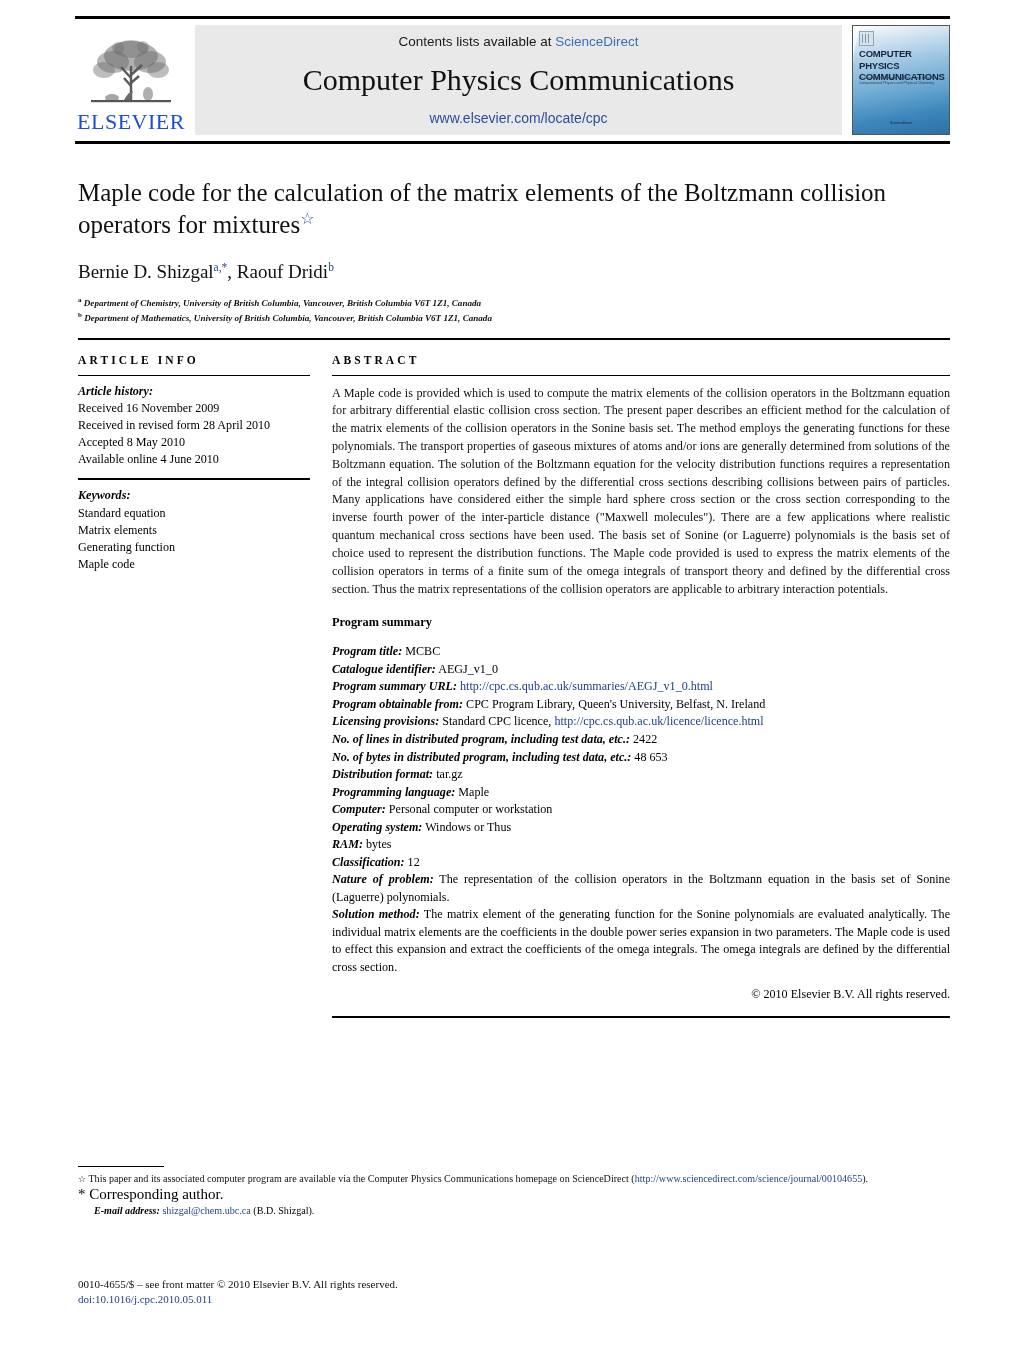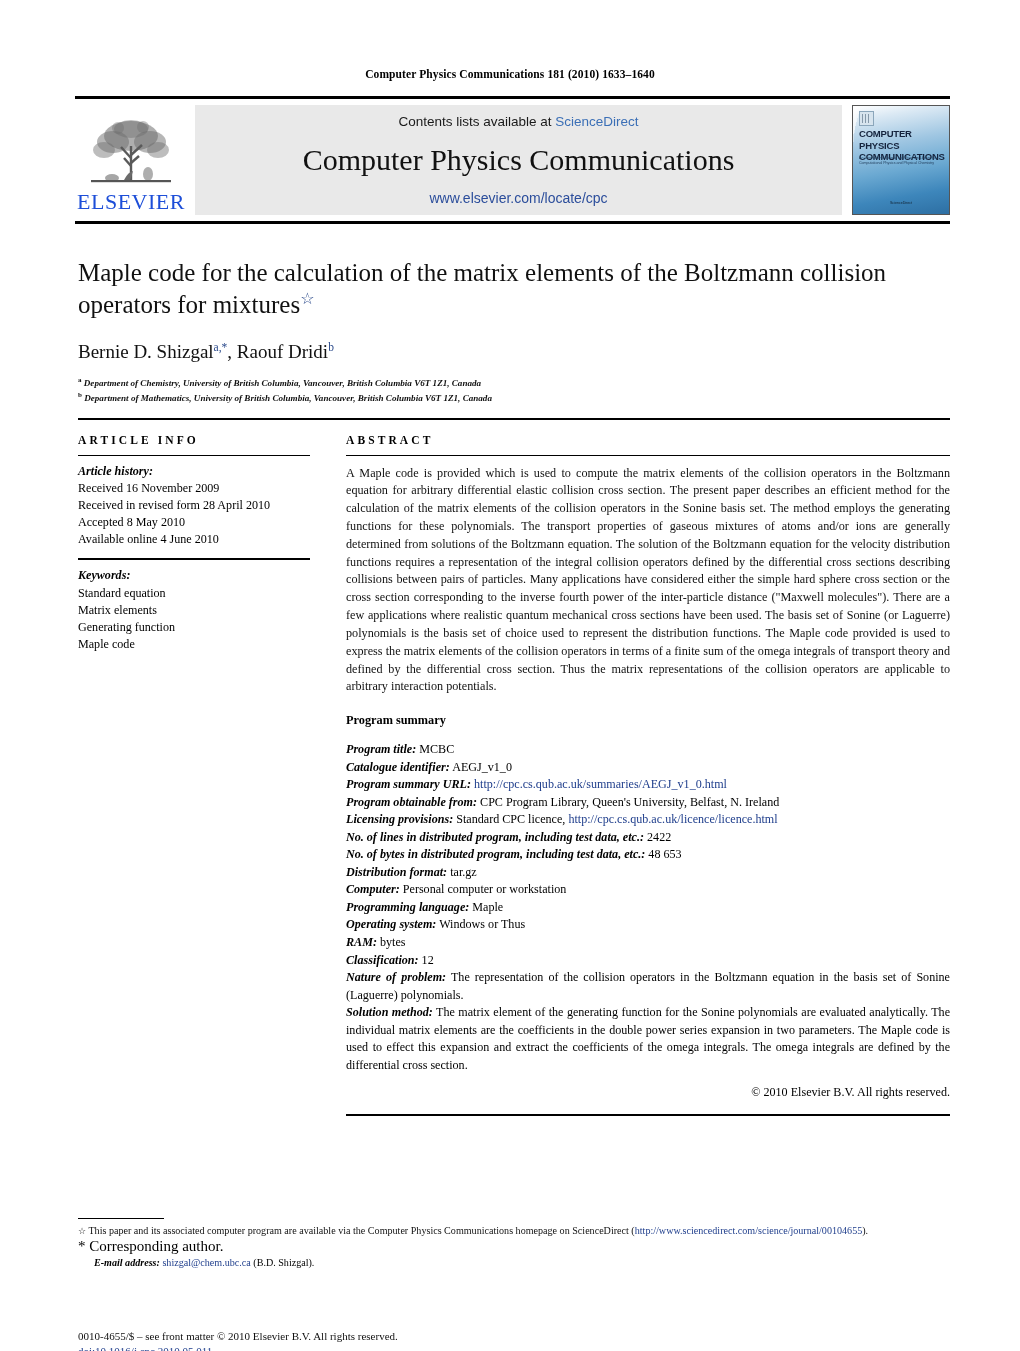--- a/index.html
+++ b/index.html
@@ -174,21 +174,21 @@
 
   .rule-under-authors {
     margin: 12px 70px 0 78px;
     border-top: 2px solid #000;
   }
 
   
   .cols {
     display: flex;
     margin: 14px 70px 0 78px;
-    gap: 36px;
+    gap: 22px;
   }
   .col-info { width: 232px; flex: 0 0 232px; }
   .col-abs  { flex: 1 1 auto; }
 
   .sec-head {
     font-family: "Liberation Serif", serif;
     font-size: 11.5px;
     font-weight: bold;
     letter-spacing: 3.1px;
   }
@@ -246,21 +246,20 @@
 
   .issn-block { position: absolute; left: 78px; top: 1262px; }
   .issn-line { font-size: 11px; color: #111; }
   .doi-line { font-size: 11px; color: #1f3e8c; margin-top: 3px; }
 </style>
 </head>
 <body>
 
 <div class="page">
 
-  <div class="running-head">Computer Physics Communications 181 (2010) 1633–1640</div>
 
   <div class="header-wrap">
 
     <div class="elsevier-logo">
       <svg class="tree-svg" width="86" height="74" viewBox="0 0 86 74">
         <g fill="#6d6d6d">
           <ellipse cx="43" cy="20" rx="27" ry="15" opacity=".55"></ellipse>
           <ellipse cx="25" cy="26" rx="16" ry="11" opacity=".5"></ellipse>
           <ellipse cx="62" cy="26" rx="16" ry="11" opacity=".5"></ellipse>
           <ellipse cx="43" cy="13" rx="17" ry="9" opacity=".45"></ellipse>
@@ -357,22 +356,22 @@
 
       <div class="ps-list" id="ps-list">
           <div class="row"><span class="k">Program title:</span>  <span>MCBC</span></div>
           <div class="row"><span class="k">Catalogue identifier:</span>  <span>AEGJ_v1_0</span></div>
           <div class="row"><span class="k">Program summary URL:</span>  <span class="lnk">http://cpc.cs.qub.ac.uk/summaries/AEGJ_v1_0.html</span></div>
           <div class="row"><span class="k">Program obtainable from:</span>  <span>CPC Program Library, Queen's University, Belfast, N. Ireland</span></div>
           <div class="row"><span class="k">Licensing provisions:</span>  <span>Standard CPC licence, </span><span class="lnk">http://cpc.cs.qub.ac.uk/licence/licence.html</span></div>
           <div class="row"><span class="k">No. of lines in distributed program, including test data, etc.:</span>  <span>2422</span></div>
           <div class="row"><span class="k">No. of bytes in distributed program, including test data, etc.:</span>  <span>48 653</span></div>
           <div class="row"><span class="k">Distribution format:</span>  <span>tar.gz</span></div>
+          <div class="row"><span class="k">Programming language:</span>  <span>Maple</span></div>
           <div class="row"><span class="k">Computer:</span>  <span>Personal computer or workstation</span></div>
-          <div class="row"><span class="k">Programming language:</span>  <span>Maple</span></div>
           <div class="row"><span class="k">Operating system:</span>  <span>Windows or Thus</span></div>
           <div class="row"><span class="k">RAM:</span>  <span>bytes</span></div>
           <div class="row"><span class="k">Classification:</span>  <span>12</span></div>
           <div class="row ps-para"><span class="k">Nature of problem:</span>  <span>The representation of the collision operators in the Boltzmann equation in the basis set of Sonine (Laguerre) polynomials.</span></div>
           <div class="row ps-para"><span class="k">Solution method:</span>  <span>The matrix element of the generating function for the Sonine polynomials are evaluated analytically. The individual matrix elements are the coefficients in the double power series expansion in two parameters. The Maple code is used to effect this expansion and extract the coefficients of the omega integrals. The omega integrals are defined by the differential cross section.</span></div>
         </div>
 
       <div class="copyright">© 2010 Elsevier B.V. All rights reserved.</div>
       <div class="abs-bottom-rule"></div>
     </div>

